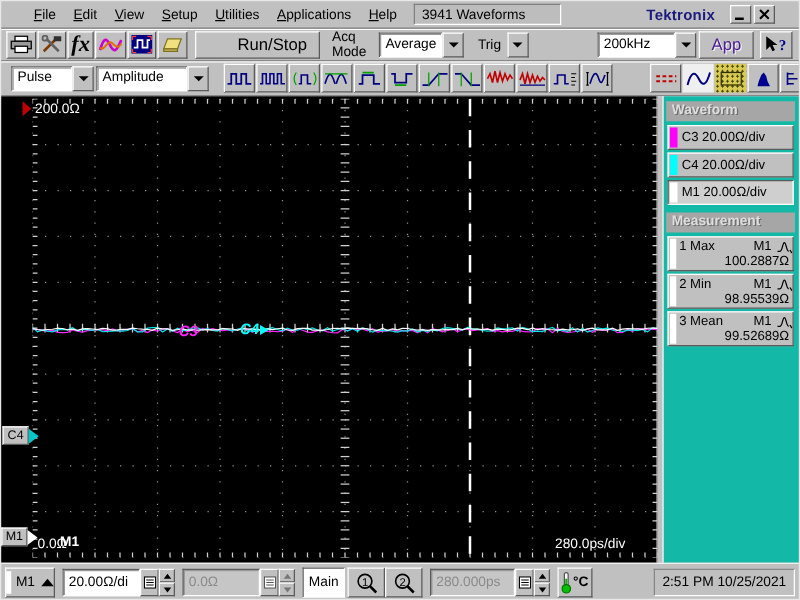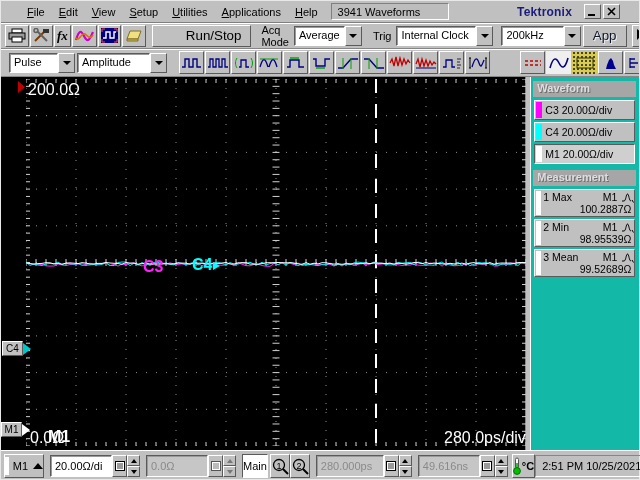--- a/index.html
+++ b/index.html
@@ -23,33 +23,33 @@
   .toolbar2 { height:28px; }
   .tb-btn { height:22px; display:flex; align-items:center; justify-content:center; margin-right:1px; padding:0 2px; }
   .icon-btn { width:25px; }
   .text-btn { padding:0 9px; }
   .tb-label { margin:0 5px 0 9px; }
   .combo { display:flex; height:20px; margin-right:2px; }
   .combo-text { background:#fff; border:1px solid; border-color:#5a5a5a #fff #fff #5a5a5a; box-shadow:inset 1px 1px 0 #9a9a9a;
                 padding:2px 19px 0 4px; flex:1; white-space:nowrap; overflow:hidden; }
   .combo-arrow { width:17px; display:flex; align-items:center; justify-content:center; }
   .arrow-down { width:0; height:0; border-left:4px solid transparent; border-right:4px solid transparent; border-top:4px solid #000; }
-  .disabled-text { color:#0f172a; text-shadow:1px 1px 0 #efefef; }
+  .disabled-text { color:#4c1d95; text-shadow:1px 1px 0 #efefef; }
   .t2i { width:25px; height:23px; display:flex; align-items:center; justify-content:center; margin-right:1px; }
   .spacer { flex:1; }
   .t2i.active { border-color:#5a5a5a #ffffff #ffffff #5a5a5a; background:#efefef; }
   .t2i.active-yellow { border-color:#5a5a5a #ffffff #ffffff #5a5a5a; background:#d8ca52;
       background-image:radial-gradient(#4a4a10 0.8px, transparent 0.9px); background-size:4px 4px; }
 
   
   .main { position:relative; display:flex; height:373px; }
   .plot { position:relative; width:526px; height:373px; background:#000; }
   #grat { position:absolute; left:25px; top:2px; }
-  .plot-label { position:absolute; color:#fff; font-size:16px; white-space:nowrap; }
-  .trace-label { position:absolute; font-weight:bold; font-size:16px; }
+  .plot-label { position:absolute; color:#fff; font-size:11px; white-space:nowrap; }
+  .trace-label { position:absolute; font-weight:bold; font-size:12px;font-style:italic; }
   .c4-tri { display:inline-block; width:0; height:0; border-top:4px solid transparent; border-bottom:4px solid transparent; border-left:7px solid #00ffff; vertical-align:middle; margin-left:1px; }
   .trig-marker { position:absolute; left:17px; top:4px; width:0; height:0; border-top:6px solid transparent; border-bottom:6px solid transparent; border-left:7px solid #c00000; }
   .edge-marker { position:absolute; display:flex; align-items:center; }
   .edge-box { width:21px; height:15px; background:#c0c0c0; border:1px solid; border-color:#ffffff #5a5a5a #5a5a5a #ffffff; text-align:center; font-size:10px; line-height:13px; }
   .tri-cyan { width:0; height:0; border-top:6px solid transparent; border-bottom:6px solid transparent; border-left:8px solid #00c8c8; }
   .tri-white { width:0; height:0; border-top:6px solid transparent; border-bottom:6px solid transparent; border-left:8px solid #ffffff; }
 
   .divider { width:6px; height:373px; border-left:1px solid #868686; border-right:1px solid #ffffff; background:#c0c0c0; }
 
   
@@ -121,21 +121,21 @@
     </span>
     <span class="tb-btn icon-btn raised">
       <svg width="17" height="15">
           <path d="M2,13 L12,3" stroke="#7a3a00" stroke-width="2"></path>
           <rect x="10" y="1" width="6" height="4" fill="#303030"></rect>
           <path d="M14,13 L4,3" stroke="#606060" stroke-width="2"></path>
           <circle cx="3" cy="2.5" r="2" fill="none" stroke="#606060" stroke-width="1.5"></circle>
         </svg>
     </span>
     <span class="tb-btn icon-btn raised">
-      <i style="font-family:'Liberation Serif',serif; font-weight:bold; font-size:13px;">fx</i>
+      <i style="font-family:'Liberation Serif',serif; font-weight:bold; font-size:18px;">fx</i>
     </span>
     <span class="tb-btn icon-btn raised">
       <svg width="19" height="14">
           <path d="M1,11 C4,1 6,1 9,7 C12,13 14,13 18,3" stroke="#cc00cc" stroke-width="2.2" fill="none"></path>
           <path d="M1,9 C4,13 7,3 10,5 C13,7 15,11 18,6" stroke="#e07000" stroke-width="1.6" fill="none"></path>
         </svg>
     </span>
     <span class="tb-btn icon-btn raised">
       <svg width="17" height="15">
           <rect x="0" y="0" width="17" height="15" fill="#000080"></rect>
@@ -152,21 +152,20 @@
     <button class="tb-btn text-btn raised" style="margin-left:5px;padding-left:33px;">Run/Stop</button>
     <span class="tb-label">Acq Mode</span>
     <span class="combo" style="width:68px;">
       <span class="combo-text">Average</span>
       <span class="combo-arrow raised">
           <span class="arrow-down"></span>
         </span>
     </span>
     <span class="tb-label">Trig</span>
     <span class="combo" style="width:97px; margin-right:8px;">
-      <span class="combo-text">Internal Clock</span>
       <span class="combo-arrow raised">
           <span class="arrow-down"></span>
         </span>
     </span>
     <span class="combo" style="width:88px;">
       <span class="combo-text">200kHz</span>
       <span class="combo-arrow raised">
           <span class="arrow-down"></span>
         </span>
     </span>
@@ -787,37 +786,20 @@
       <span class="spin">
         <span class="spin-btn raised">
             <span class="tri-up"></span>
           </span>
         <span class="spin-btn raised">
             <span class="tri-dn"></span>
           </span>
       </span>
     </span>
 
-    <span class="sb-field" style="margin-right:4px;">
-      <span class="sb-text dis">49.616ns</span>
-      <span class="pad-btn raised">
-          <svg width="10" height="10">
-            <rect x="0.5" y="0.5" width="9" height="9" fill="#fff" stroke="#000"></rect>
-            <path d="M2,3 h6 M2,5 h6 M2,7 h6" stroke="#000" stroke-width="0.8"></path>
-          </svg>
-        </span>
-      <span class="spin">
-        <span class="spin-btn raised">
-            <span class="tri-up"></span>
-          </span>
-        <span class="spin-btn raised">
-            <span class="tri-dn"></span>
-          </span>
-      </span>
-    </span>
 
     <span class="sb-btn raised" style="width:28px;">
       <svg width="8" height="18">
           <rect x="2.5" y="1" width="3" height="11" rx="1.5" fill="#fff" stroke="#555"></rect>
           <rect x="3.2" y="6" width="1.6" height="7" fill="#00b000"></rect>
           <circle cx="4" cy="14" r="3.4" fill="#00c000" stroke="#007000"></circle>
         </svg>
       <span style="font-weight:bold; margin-left:1px;">°C</span>
     </span>
 

